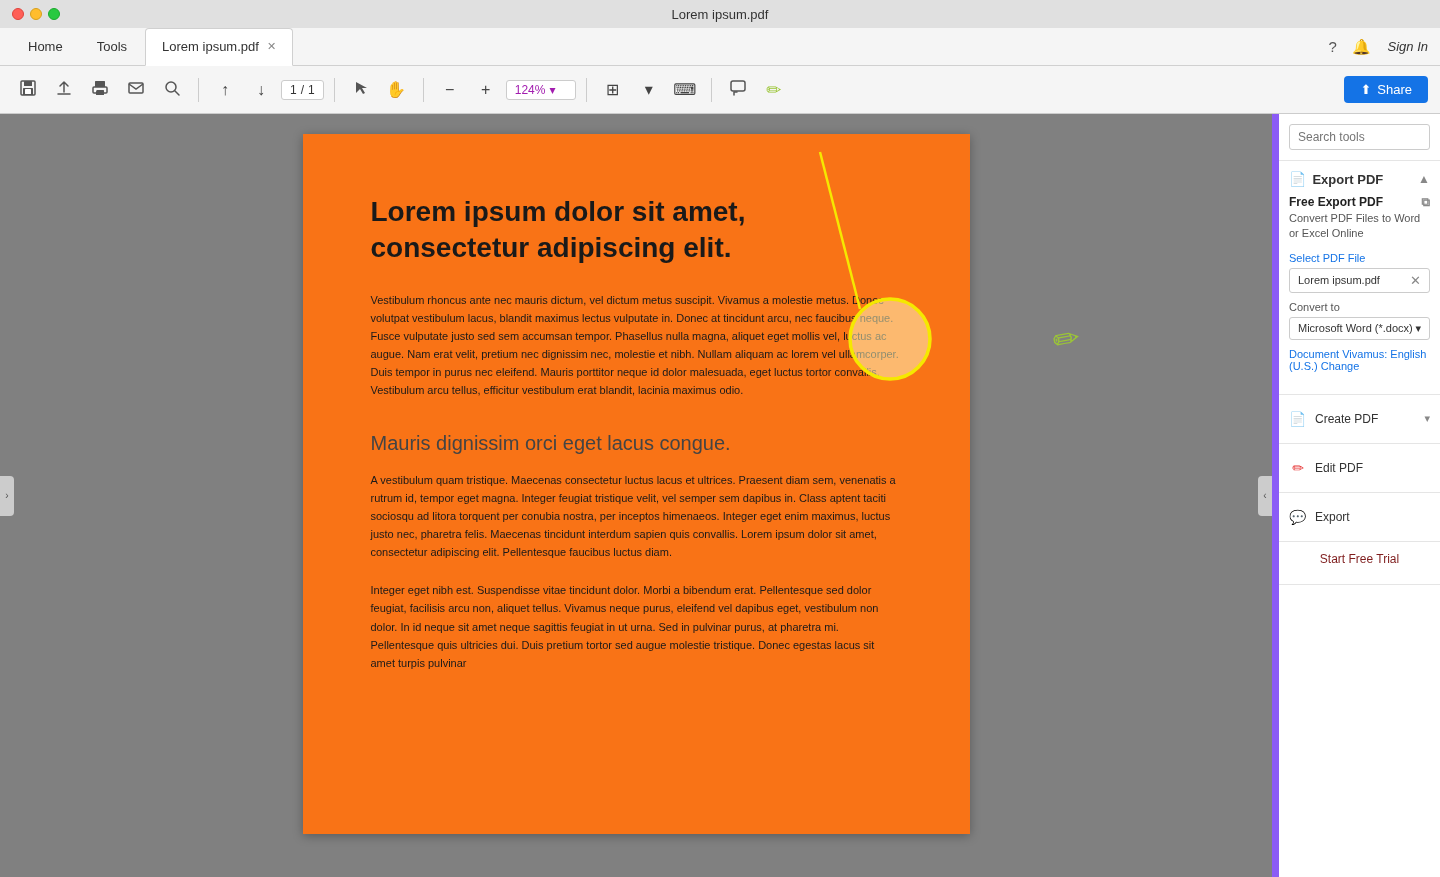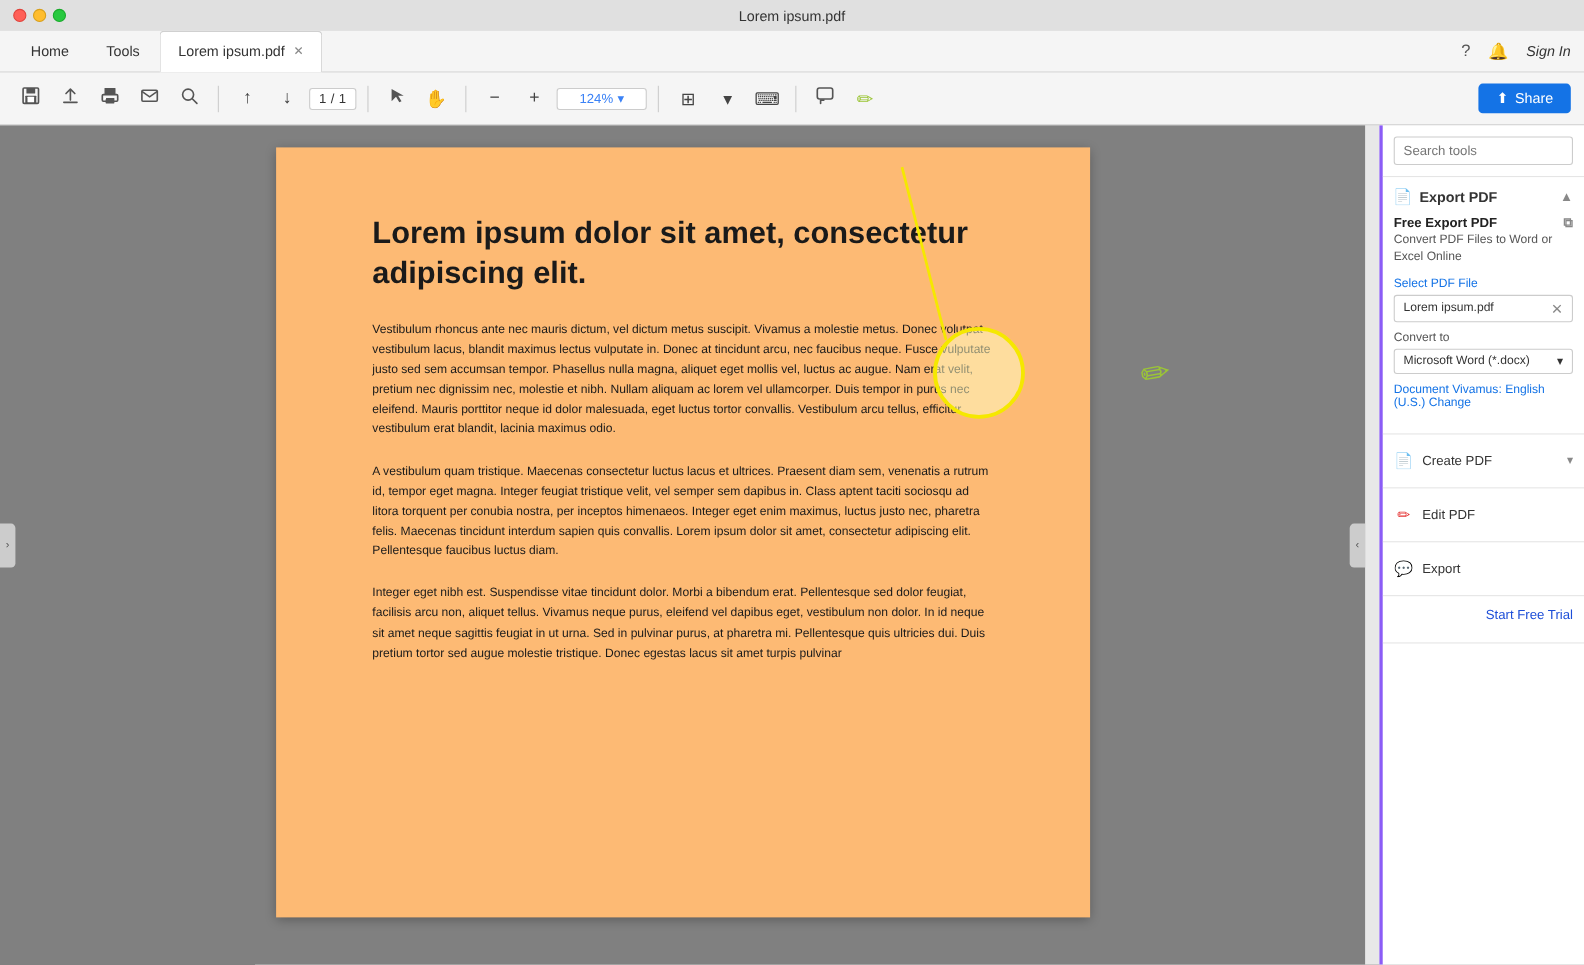--- a/index.html
+++ b/index.html
@@ -93,25 +93,25 @@
       display: flex;
       align-items: center;
       gap: 4px;
       padding: 2px 8px;
       border: 1px solid #ccc;
       border-radius: 3px;
       background: #fff;
     }
     .zoom-indicator {
       font-size: 12px;
-      color: #3b82f6;
+      color: #a21caf;
       display: flex;
       align-items: center;
       gap: 4px;
-      padding: 2px 20px;
+      padding: 2px 8px;
       border: 1px solid #ccc;
       border-radius: 3px;
       background: #fff;
       min-width: 70px;
     }
     .toolbar-right {
       margin-left: auto;
       display: flex;
       align-items: center;
       gap: 8px;
@@ -168,24 +168,24 @@
       transform: translateY(-50%);
       width: 14px; height: 40px;
       background: #ccc;
       border-radius: 4px 0 0 4px;
       display: flex; align-items: center; justify-content: center;
       cursor: pointer;
       font-size: 10px;
       color: #555;
     }
     .pdf-page {
-      background: #fdba74;
-      width: 740px;
+      background: #f97316;
+      width: 667px;
       min-height: 700px;
-      padding: 60px 88px;
+      padding: 60px 68px;
       box-shadow: 0 2px 10px rgba(0,0,0,0.3);
       position: relative;
     }
     .pdf-heading1 {
       font-size: 28px;
       font-weight: bold;
       color: #1a1a1a;
       margin-bottom: 24px;
       line-height: 1.3;
     }
@@ -198,27 +198,26 @@
     }
     .pdf-paragraph {
       font-size: 11px;
       color: #1a1a1a;
       line-height: 1.65;
       margin-bottom: 20px;
     }
 
     
     .right-panel {
-      width: 186px;
+      width: 168px;
       background: #fff;
-      border-left: 3px solid #8b5cf6;
+      border-left: 7px solid #8b5cf6;
       display: flex;
       flex-direction: column;
       overflow-y: auto;
-      margin-left: 13px;
     }
     .tools-search {
       padding: 10px;
       border-bottom: 1px solid #e5e5e5;
     }
     .tools-search input {
       width: 100%;
       padding: 5px 8px;
       border: 1px solid #ccc;
       border-radius: 3px;
@@ -326,22 +325,22 @@
 
     .adobe-sign-text {
       font-size: 11px;
       color: #555;
       text-align: center;
       padding: 8px 0;
       line-height: 1.4;
     }
     .start-free-trial {
       font-size: 12px;
-      color: #1d4ed8;
-      text-align: right;
+      color: #7f1d1d;
+      text-align: center;
       cursor: pointer;
       padding-bottom: 8px;
     }
 
     .sign-in-btn { font-size: 13px; color: #333; cursor: pointer; font-style: italic; }
 
     
     .annotation-svg {
       position: absolute;
       top: 0; left: 0;
@@ -504,20 +503,21 @@
 
 <div class="main-layout">
 
   <div class="pdf-area" style="position:relative;">
     <div class="collapse-left">›</div>
     <div class="collapse-right">‹</div>
 
     <div class="pdf-page">
       <h1 class="pdf-heading1">Lorem ipsum dolor sit amet, consectetur adipiscing elit.</h1>
       <p class="pdf-paragraph">Vestibulum rhoncus ante nec mauris dictum, vel dictum metus suscipit. Vivamus a molestie metus. Donec volutpat vestibulum lacus, blandit maximus lectus vulputate in. Donec at tincidunt arcu, nec faucibus neque. Fusce vulputate justo sed sem accumsan tempor. Phasellus nulla magna, aliquet eget mollis vel, luctus ac augue. Nam erat velit, pretium nec dignissim nec, molestie et nibh. Nullam aliquam ac lorem vel ullamcorper. Duis tempor in purus nec eleifend. Mauris porttitor neque id dolor malesuada, eget luctus tortor convallis. Vestibulum arcu tellus, efficitur vestibulum erat blandit, lacinia maximus odio.</p>
+      <h2 class="pdf-heading2">Mauris dignissim orci eget lacus congue.</h2>
       <p class="pdf-paragraph">A vestibulum quam tristique. Maecenas consectetur luctus lacus et ultrices. Praesent diam sem, venenatis a rutrum id, tempor eget magna. Integer feugiat tristique velit, vel semper sem dapibus in. Class aptent taciti sociosqu ad litora torquent per conubia nostra, per inceptos himenaeos. Integer eget enim maximus, luctus justo nec, pharetra felis. Maecenas tincidunt interdum sapien quis convallis. Lorem ipsum dolor sit amet, consectetur adipiscing elit. Pellentesque faucibus luctus diam.</p>
       <p class="pdf-paragraph">Integer eget nibh est. Suspendisse vitae tincidunt dolor. Morbi a bibendum erat. Pellentesque sed dolor feugiat, facilisis arcu non, aliquet tellus. Vivamus neque purus, eleifend vel dapibus eget, vestibulum non dolor. In id neque sit amet neque sagittis feugiat in ut urna. Sed in pulvinar purus, at pharetra mi. Pellentesque quis ultricies dui. Duis pretium tortor sed augue molestie tristique. Donec egestas lacus sit amet turpis pulvinar</p>
     </div>
 
     <svg class="annotation-svg" style="position:absolute;top:0;left:0;width:100%;height:100%;pointer-events:none;z-index:5;">
 
       <line x1="820" y1="38" x2="860" y2="195" stroke="#f5e800" stroke-width="2.5"></line>
 
       <circle cx="890" cy="225" r="40" fill="rgba(255,255,200,0.5)" stroke="#f5e800" stroke-width="3.5"></circle>
     </svg>

